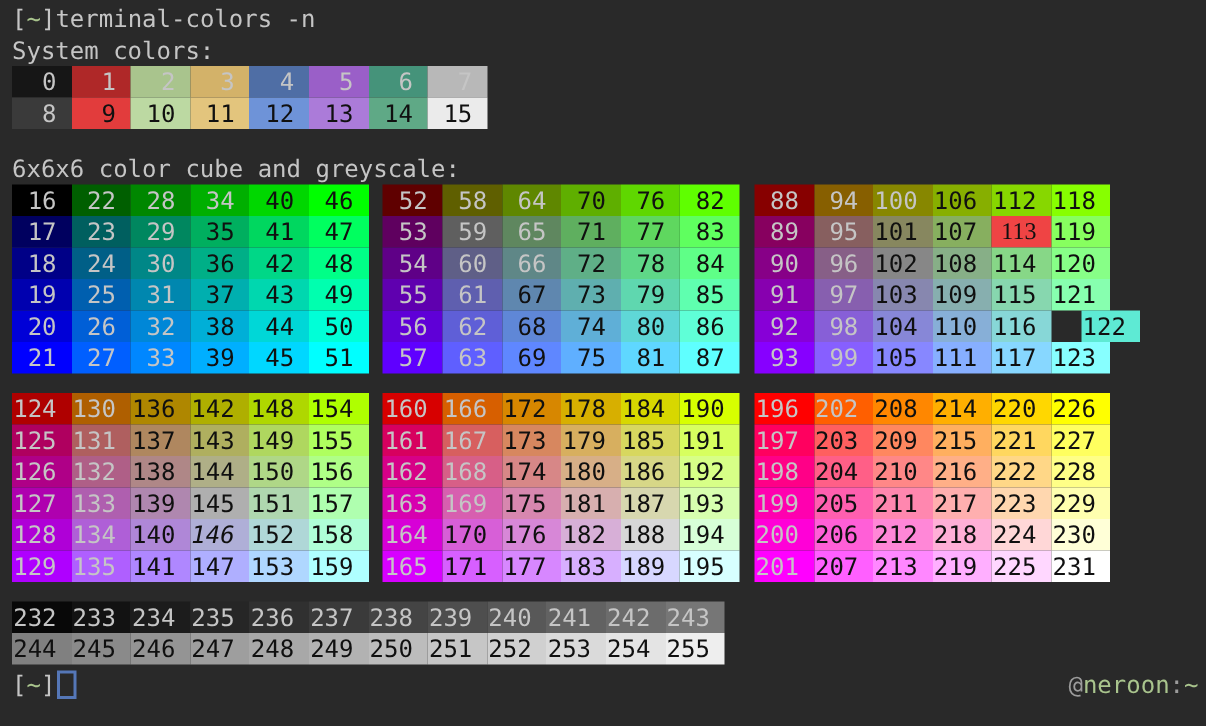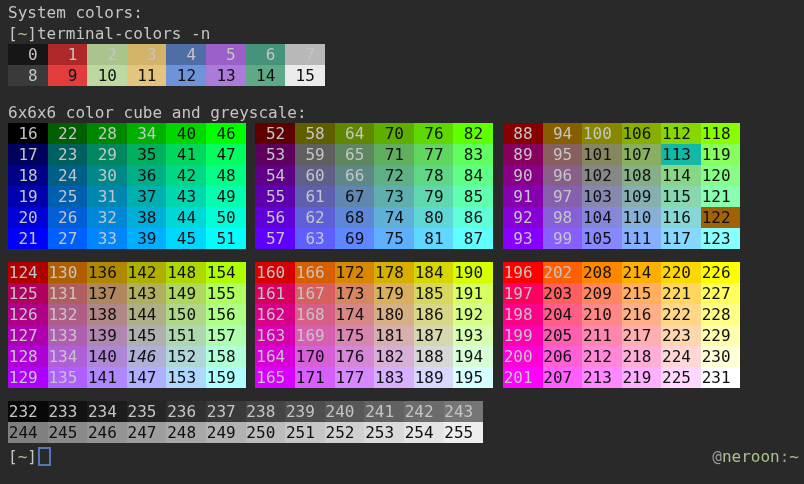--- a/index.html
+++ b/index.html
@@ -36,23 +36,23 @@
     display:inline-block;
     margin-left:1px;
   }
   .right-prompt{margin-left:auto;white-space:pre;}
 </style>
 </head>
 <body>
 
 <div class="term">
 
+  <div class="line"><span>[</span><span class="green">~</span><span>]</span><span>terminal-colors -n</span></div>
+
   <div class="line">System colors:</div>
-
-  <div class="line"><span>[</span><span class="green">~</span><span>]</span><span>terminal-colors -n</span></div>
 
   <div id="system-grid">
       <div class="cellrow">
         <span class="cell" style="background: rgb(22, 22, 22); color: rgb(197, 197, 197);">0</span>
         <span class="cell" style="background: rgb(175, 40, 40); color: rgb(197, 197, 197);">1</span>
         <span class="cell" style="background: rgb(169, 196, 141); color: rgb(197, 197, 197);">2</span>
         <span class="cell" style="background: rgb(211, 178, 105); color: rgb(197, 197, 197);">3</span>
         <span class="cell" style="background: rgb(79, 110, 165); color: rgb(197, 197, 197);">4</span>
         <span class="cell" style="background: rgb(154, 95, 200); color: rgb(197, 197, 197);">5</span>
         <span class="cell" style="background: rgb(69, 147, 122); color: rgb(197, 197, 197);">6</span>
@@ -183,21 +183,21 @@
             <span class="cell" style="background: rgb(135, 135, 0); color: rgb(197, 197, 197);">100</span>
             <span class="cell" style="background: rgb(135, 175, 0); color: rgb(16, 16, 16);">106</span>
             <span class="cell" style="background: rgb(135, 215, 0); color: rgb(16, 16, 16);">112</span>
             <span class="cell" style="background: rgb(135, 255, 0); color: rgb(16, 16, 16);">118</span>
           </div>
           <div class="cellrow">
             <span class="cell" style="background: rgb(135, 0, 95); color: rgb(197, 197, 197);">89</span>
             <span class="cell" style="background: rgb(135, 95, 95); color: rgb(197, 197, 197);">95</span>
             <span class="cell" style="background: rgb(135, 135, 95); color: rgb(16, 16, 16);">101</span>
             <span class="cell" style="background: rgb(135, 175, 95); color: rgb(16, 16, 16);">107</span>
-            <span class="cell" style="background: #14b8a6; color: rgb(16, 16, 16);">113</span>
+            <span class="cell" style="background: #ef4444; color: rgb(16, 16, 16); font-family: Liberation Serif, serif;">113</span>
             <span class="cell" style="background: rgb(135, 255, 95); color: rgb(16, 16, 16);">119</span>
           </div>
           <div class="cellrow">
             <span class="cell" style="background: rgb(135, 0, 135); color: rgb(197, 197, 197);">90</span>
             <span class="cell" style="background: rgb(135, 95, 135); color: rgb(197, 197, 197);">96</span>
             <span class="cell" style="background: rgb(135, 135, 135); color: rgb(16, 16, 16);">102</span>
             <span class="cell" style="background: rgb(135, 175, 135); color: rgb(16, 16, 16);">108</span>
             <span class="cell" style="background: rgb(135, 215, 135); color: rgb(16, 16, 16);">114</span>
             <span class="cell" style="background: rgb(135, 255, 135); color: rgb(16, 16, 16);">120</span>
           </div>
@@ -208,21 +208,21 @@
             <span class="cell" style="background: rgb(135, 175, 175); color: rgb(16, 16, 16);">109</span>
             <span class="cell" style="background: rgb(135, 215, 175); color: rgb(16, 16, 16);">115</span>
             <span class="cell" style="background: rgb(135, 255, 175); color: rgb(16, 16, 16);">121</span>
           </div>
           <div class="cellrow">
             <span class="cell" style="background: rgb(135, 0, 215); color: rgb(197, 197, 197);">92</span>
             <span class="cell" style="background: rgb(135, 95, 215); color: rgb(197, 197, 197);">98</span>
             <span class="cell" style="background: rgb(135, 135, 215); color: rgb(16, 16, 16);">104</span>
             <span class="cell" style="background: rgb(135, 175, 215); color: rgb(16, 16, 16);">110</span>
             <span class="cell" style="background: rgb(135, 215, 215); color: rgb(16, 16, 16);">116</span>
-            <span class="cell" style="background: #a16207; color: rgb(16, 16, 16);">122</span>
+            <span class="cell" style="background: #5eead4; color: rgb(16, 16, 16); margin-left: 20px;">122</span>
           </div>
           <div class="cellrow">
             <span class="cell" style="background: rgb(135, 0, 255); color: rgb(197, 197, 197);">93</span>
             <span class="cell" style="background: rgb(135, 95, 255); color: rgb(197, 197, 197);">99</span>
             <span class="cell" style="background: rgb(135, 135, 255); color: rgb(16, 16, 16);">105</span>
             <span class="cell" style="background: rgb(135, 175, 255); color: rgb(16, 16, 16);">111</span>
             <span class="cell" style="background: rgb(135, 215, 255); color: rgb(16, 16, 16);">117</span>
             <span class="cell" style="background: rgb(135, 255, 255); color: rgb(16, 16, 16);">123</span>
           </div>
         </div>

